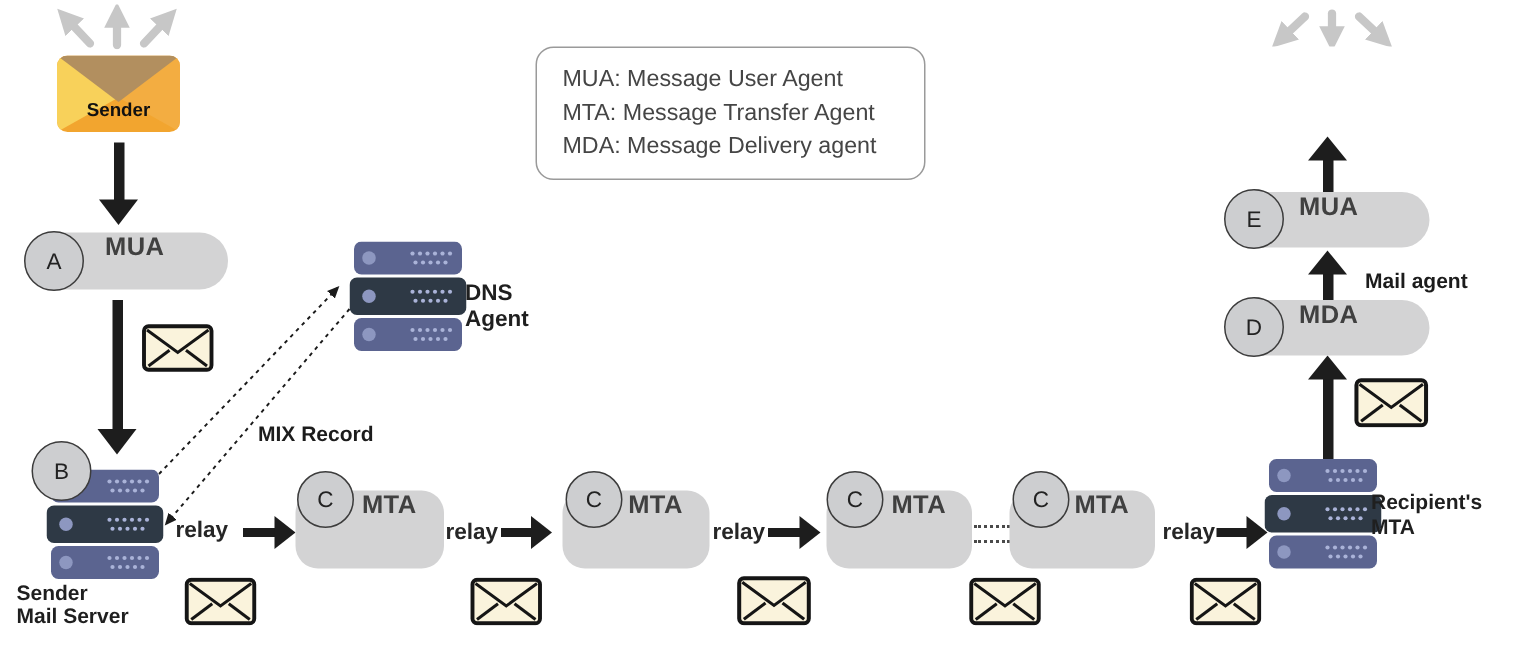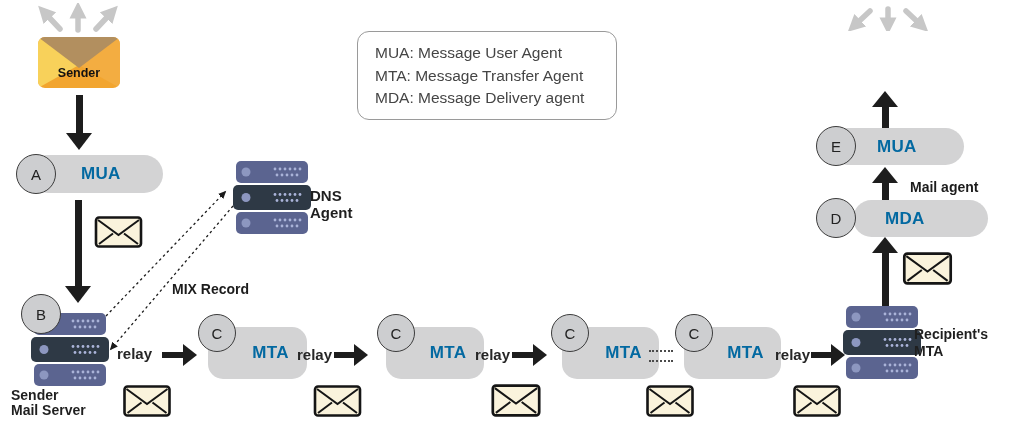--- a/index.html
+++ b/index.html
@@ -1,22 +1,22 @@
 <!DOCTYPE html>
 <html><head>
 <meta charset="utf-8">
 <style>
   * { margin:0; padding:0; box-sizing:border-box; }
   html,body { background:#ffffff; }
   body { font-family:"Liberation Sans", sans-serif; }
   .canvas { position:relative; width:1016px; height:433px; background:#fff; overflow:hidden; }
 
   
-  .pill { position:absolute; background:#d3d3d4; display:flex; align-items:center;
-          color:#0369a1; font-size:17px; font-weight:bold; letter-spacing:.3px;margin-left:11px; }
+  .pill { position:absolute; background:#d3d3d4; display:flex; 
+          color:#404040; font-size:17px; font-weight:bold; letter-spacing:.3px; }
   .pill-sm { height:38px; border-radius:19px; }
   .pill-mta { width:99px; height:52px; border-radius:15px; justify-content:center; padding-left:26px; }
 
   
   .badge { position:absolute; border-radius:50%; background:#cdced0; border:1.6px solid #3c3c3c;
            display:flex; align-items:center; justify-content:center;
            font-size:15px; color:#222; z-index:5; }
   .badge-lg { width:40px; height:40px; }
   .badge-md { width:38px; height:38px; }
 
@@ -348,21 +348,21 @@
 
   <div class="shaft-v" style="left:882px;top:252px;height:54px"></div>
   <div class="head-up" style="left:872px;top:237px"></div>
   <svg class="abs" style="left:902px;top:252px" width="51" height="33" viewBox="0 0 48 32">
     <rect x="1.5" y="1.5" width="45" height="29" rx="3" fill="#faf3dc" stroke="#151515" stroke-width="2.6"></rect>
     <path d="M3.5,4 L24,19 L44.5,4" fill="none" stroke="#151515" stroke-width="2"></path>
     <path d="M4.5,28 L18.5,17.5" stroke="#151515" stroke-width="2"></path>
     <path d="M43.5,28 L29.5,17.5" stroke="#151515" stroke-width="2"></path>
   </svg>
 
-  <div class="pill pill-sm" style="left:842px;top:200px;width:135px;height:37px;padding-left:32px">
+  <div class="pill pill-sm" style="left:818px;top:200px;width:135px;height:37px;padding-left:48px">
     <span>MDA</span>
   </div>
   <div class="badge badge-lg" style="left:816px;top:198px">
     <span>D</span>
   </div>
   <div class="note" style="left:910px;top:179px">Mail agent</div>
 
   <div class="shaft-v" style="left:882px;top:182px;height:18px"></div>
   <div class="head-up" style="left:872px;top:167px"></div>
 

